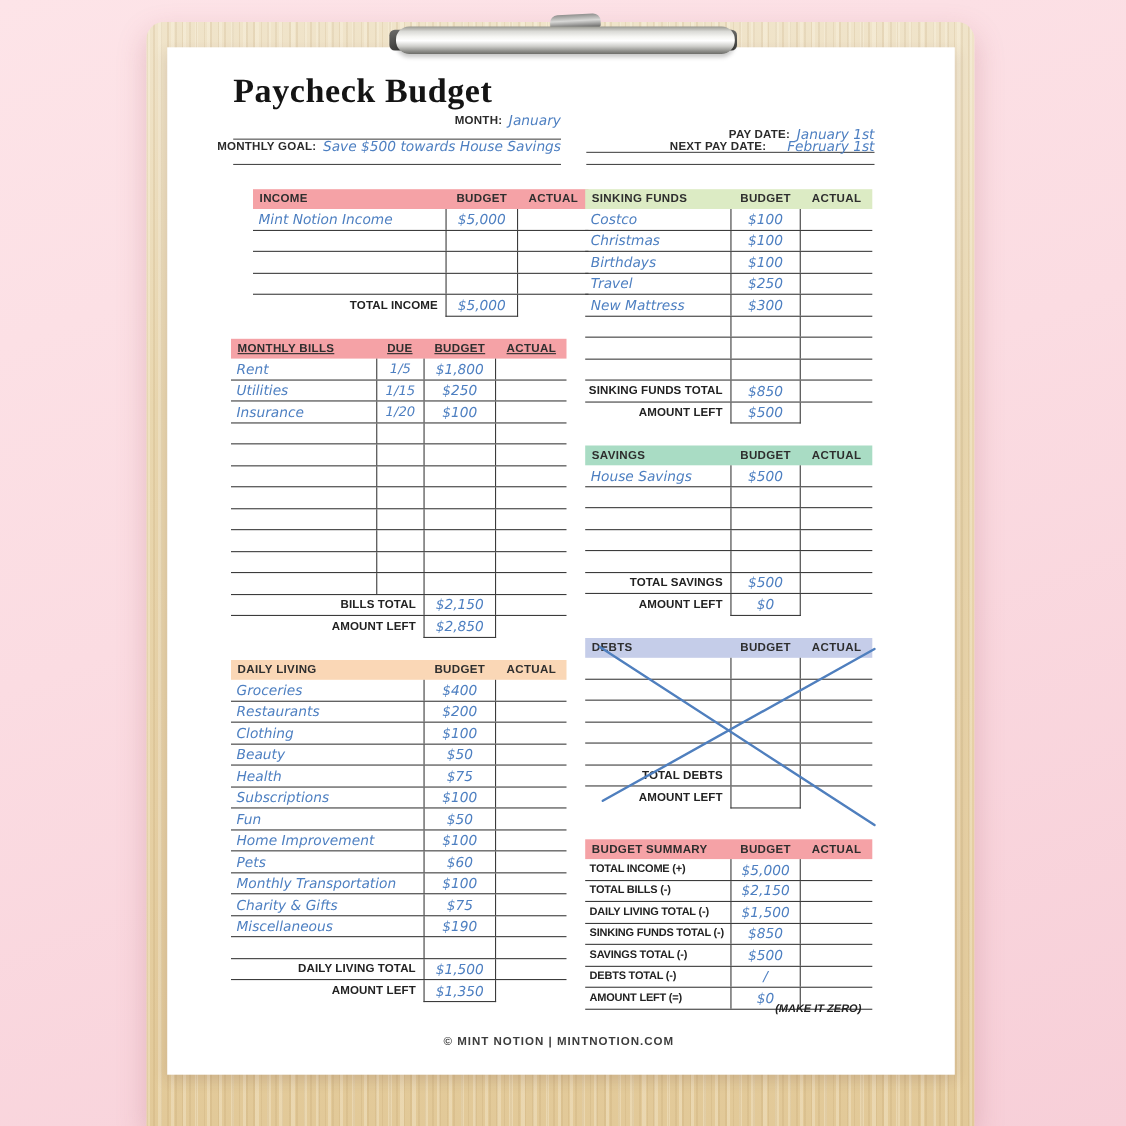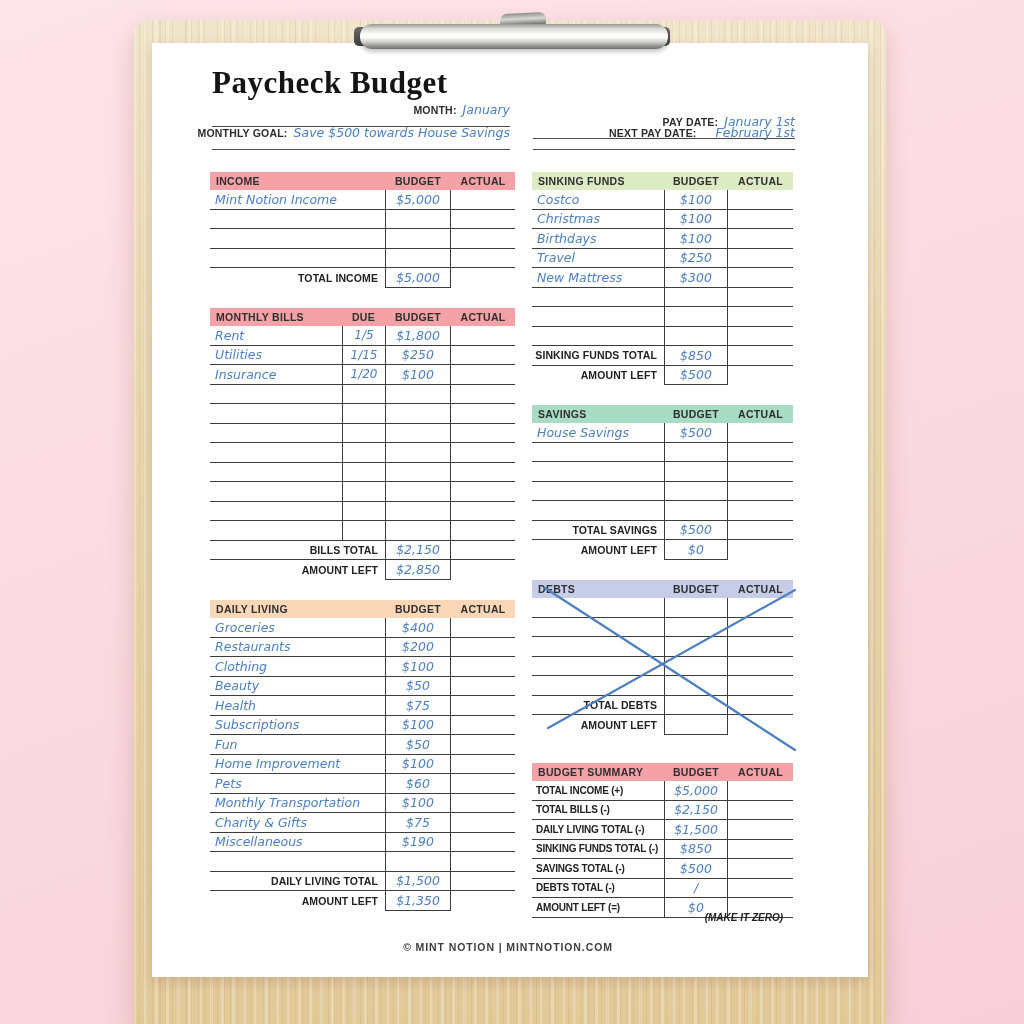--- a/index.html
+++ b/index.html
@@ -103,21 +103,21 @@
   </div>
   <div class="field-row" style="left:381px;top:62px;width:262px;margin-top:12px;">
     <span class="field-label">PAY DATE:</span>
     <span class="field-value hand">January 1st</span>
   </div>
   <div class="field-row" style="left:381px;top:85px;width:262px;gap:19px;">
     <span class="field-label">NEXT PAY DATE:</span>
     <span class="field-value hand">February 1st</span>
   </div>
 
-  <div class="tbl tbl-left" style="top:129px;">
+  <div class="tbl tbl-left" style="top:129px;margin-left:20px;">
     <div class="thead" style="background: rgb(245, 162, 166);">
       <span class="h-title">INCOME</span>
       <span class="h-col">BUDGET</span>
       <span class="h-col">ACTUAL</span>
     </div>
     <div class="rows">
         <div class="row body">
         <span class="cell c-label hand">Mint Notion Income</span>
         <span class="cell c-budget hand">$5,000</span>
         <span class="cell c-actual hand"></span>
@@ -141,21 +141,21 @@
     <div class="totals">
         <div class="row total">
         <span class="cell c-label">TOTAL INCOME</span>
         <span class="cell c-budget hand">$5,000</span>
         <span class="cell c-actual hand"></span>
       </div>
       </div>
   </div>
 
   <div class="tbl tbl-left tbl-bills" style="top:265px;">
-    <div class="thead" style="background: rgb(245, 162, 166);">
+    <div class="thead" style="background: rgb(245, 162, 166); text-decoration: underline;">
       <span class="h-title">MONTHLY BILLS</span>
       <span class="h-col">DUE</span>
       <span class="h-col">BUDGET</span>
       <span class="h-col">ACTUAL</span>
     </div>
     <div class="rows">
         <div class="row body">
         <span class="cell c-label hand">Rent</span>
         <span class="cell c-due hand">1/5</span>
         <span class="cell c-budget hand">$1,800</span>

